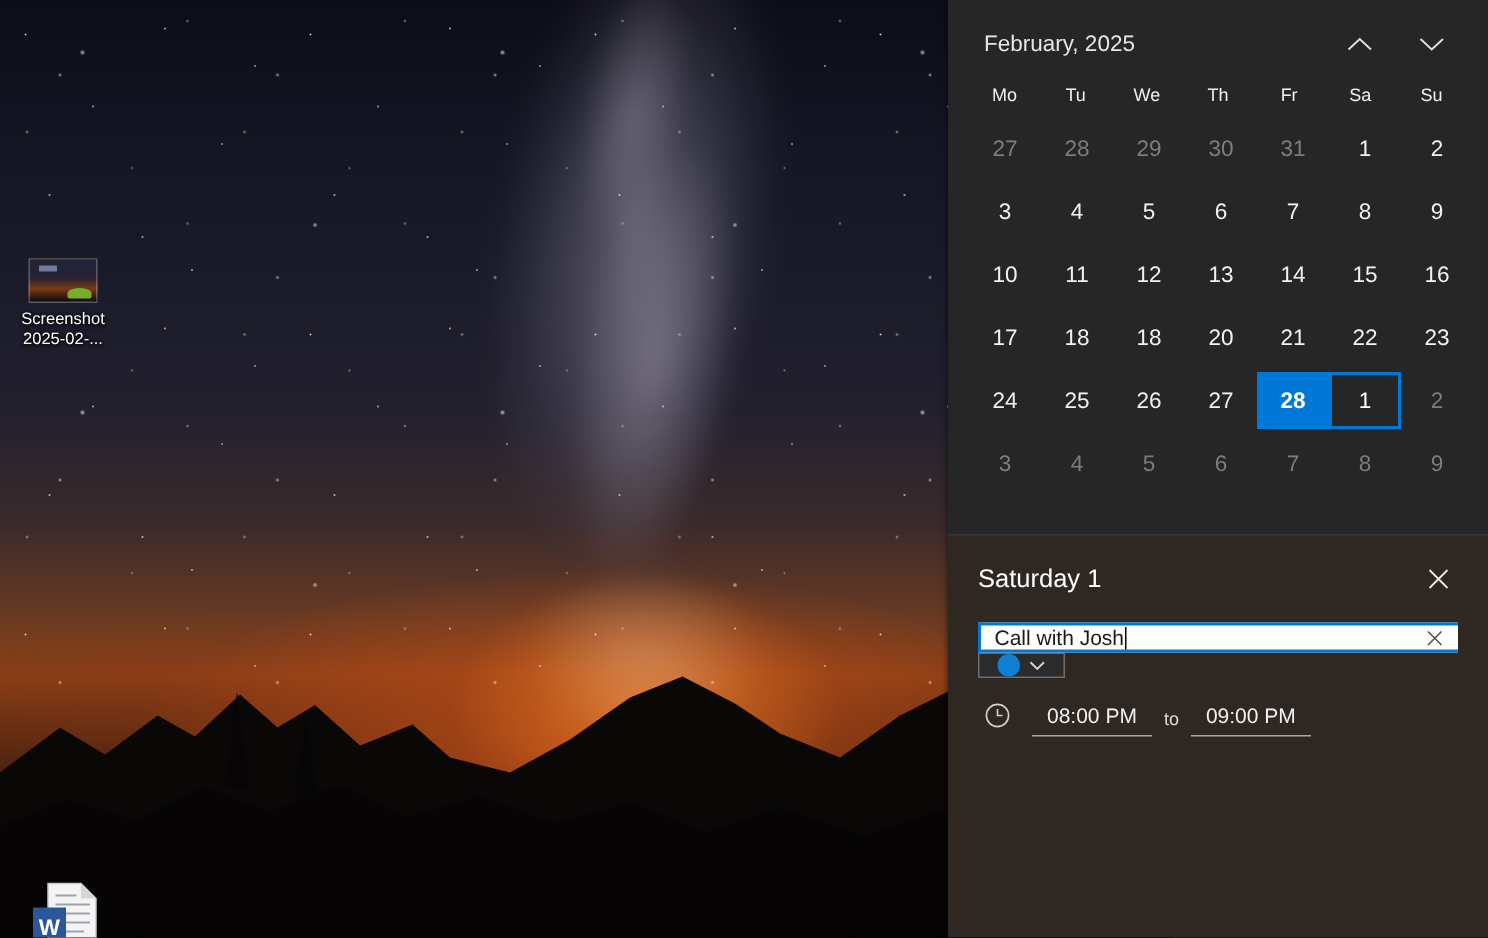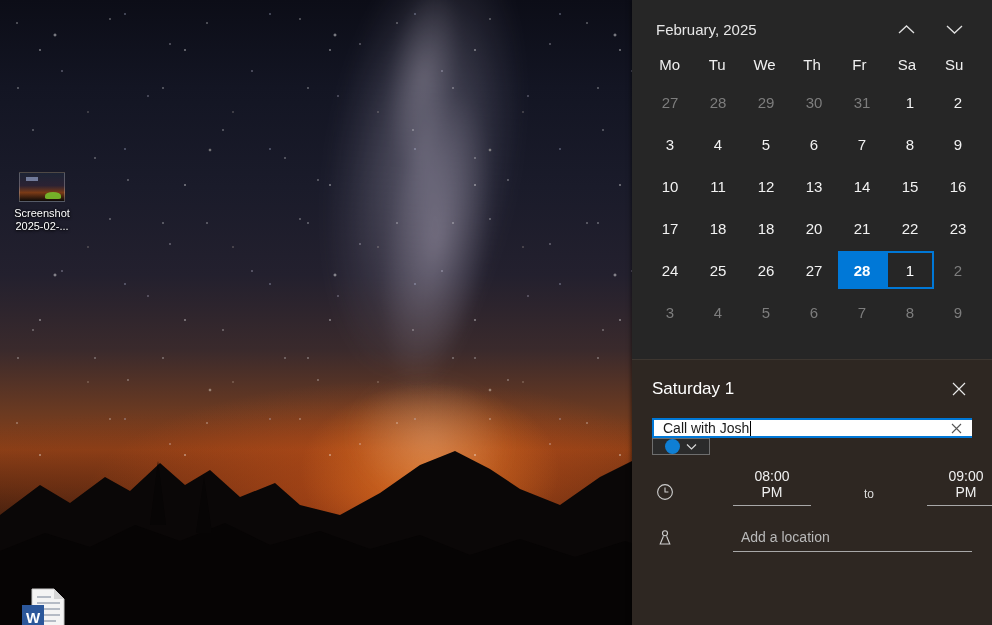--- a/index.html
+++ b/index.html
@@ -129,21 +129,21 @@
   #cal-header { display: flex; align-items: center; justify-content: space-between; padding: 0 8px 0 10px; height: 34px; }
   #cal-title { font-size: 15px; color: #e6e6e6; font-weight: 400; }
   #cal-nav { display: flex; gap: 16px; }
   .nav-btn {
     width: 32px; height: 28px; display: flex; align-items: center; justify-content: center;
     cursor: default;
   }
   .nav-btn svg { display: block; }
 
   #weekdays { display: grid; grid-template-columns: repeat(7, 1fr); margin-top: 6px; }
-  .weekday { text-align: center; font-size: 15px; color: #f0f0f0; padding: 4px 0 8px; }
+  .weekday { text-align: center; font-size: 12px; color: #f0f0f0; padding: 4px 0 8px; }
 
   #days { display: grid; grid-template-columns: repeat(7, 1fr); row-gap: 0; }
   .day {
     height: 42px; display: flex; align-items: center; justify-content: center;
     font-size: 15px; color: #f2f2f2; cursor: default; position: relative;
   }
   .day.muted { color: #7d7d7d; }
   .day .cell {
     width: 48px; height: 38px; display: flex; align-items: center; justify-content: center;
   }
@@ -175,21 +175,21 @@
   #title-clear {
     width: 20px; height: 100%; display: flex; align-items: center; justify-content: center;
     margin-left: auto; cursor: default;
   }
   #color-picker {
     width: 58px; border: 1px solid #6e6e6e; background: #2b2b2b;
     display: flex; align-items: center; justify-content: center; gap: 6px; cursor: default;
   }
   #color-dot { width: 15px; height: 15px; border-radius: 50%; background: #0f7fd4; }
 
-  .field-row { display: flex; align-items: flex-end; margin-top: 18px; gap: 45px; }
+  .field-row { display: flex; align-items: flex-end; margin-top: 18px; }
   .field-icon {
     width: 36px; height: 28px; display: flex; align-items: center; justify-content: flex-start;
     flex: none; padding-left: 4px;
   }
   .time-field {
     font-size: 14px; color: #f0f0f0; padding: 2px 10px 5px;
     border-bottom: 1px solid #a8a8a8; cursor: default; min-width: 78px; text-align: center;
   }
   .to-label { font-size: 12px; color: #dcdcdc; padding: 0 8px 5px; }
   #location-field {
@@ -445,25 +445,16 @@
           <svg width="18" height="18" viewBox="0 0 18 18">
             <circle cx="9" cy="9" r="7.4" fill="none" stroke="#cfcfcf" stroke-width="1.1"></circle>
             <path d="M9,4.6 L9,9 L12.4,9" fill="none" stroke="#cfcfcf" stroke-width="1.1"></path>
           </svg>
         </div>
         <div class="time-field">08:00 PM</div>
         <div class="to-label">to</div>
         <div class="time-field">09:00 PM</div>
       </div>
 
-      <div class="field-row">
-        <div class="field-icon">
-          <svg width="18" height="18" viewBox="0 0 18 18">
-            <circle cx="9" cy="4.2" r="2.5" fill="none" stroke="#cfcfcf" stroke-width="1.1"></circle>
-            <path d="M7.4,7.2 L4.2,15 L13.8,15 L10.6,7.2" fill="none" stroke="#cfcfcf" stroke-width="1.1"></path>
-          </svg>
-        </div>
-        <div id="location-field">Add a location</div>
-      </div>
     </div>
 
   </div>
 </div>
 
 </body></html>

